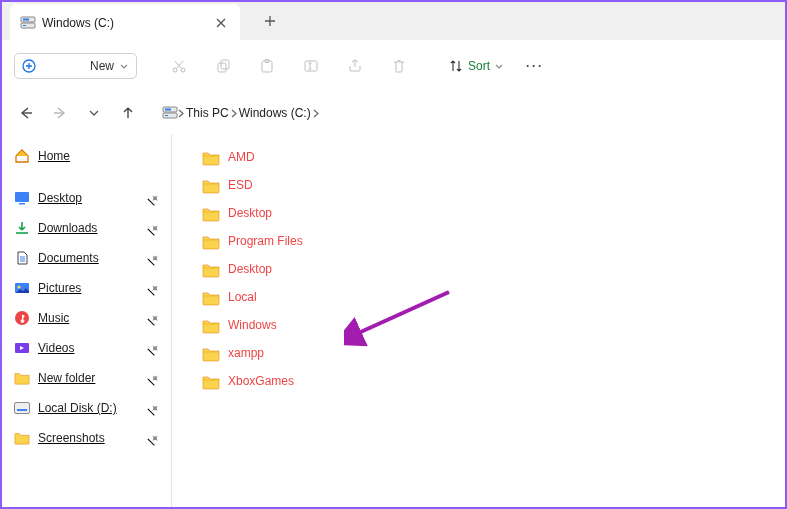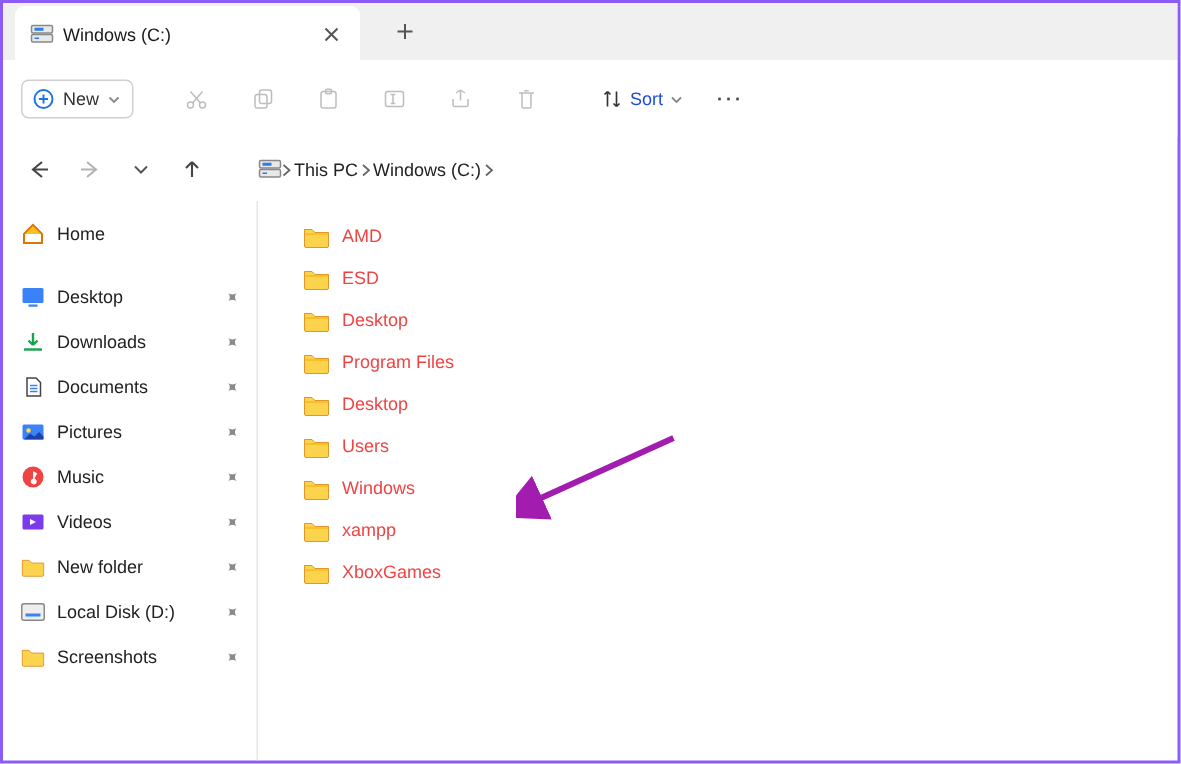--- a/index.html
+++ b/index.html
@@ -9,39 +9,39 @@
     .tabs-bar { display: flex; align-items: center; height: 38px; background: #f0f0f0; padding-left: 8px; }
     .tab { display: flex; align-items: center; gap: 6px; background: #fff; border-radius: 6px 6px 0 0; padding: 8px 10px; height: 38px; min-width: 230px; margin-top: 4px; }
     .tab-icon { display: inline-flex; width: 16px; height: 16px; align-items: center; justify-content: center; }
     .tab-title { flex: 1; color: #1a1a1a; font-size: 12px; }
     .tab-close { width: 18px; height: 18px; display: inline-flex; align-items: center; justify-content: center; color: #555; cursor: pointer; border-radius: 3px; }
     .tab-add { margin-left: 14px; width: 32px; height: 32px; display: inline-flex; align-items: center; justify-content: center; cursor: pointer; border-radius: 4px; color: #444; }
 
     
     .toolbar { display: flex; align-items: center; gap: 4px; padding: 6px 12px; height: 52px; background: #fff; }
     .btn-new { display: inline-flex; align-items: center; gap: 6px; border:1px solid #d0d0d0; border-radius: 5px; padding: 5px 8px 5px 7px; color: #1a73e8; font-size: 12.5px; cursor: pointer; }
-    .btn-new .label { color: #333; }
+    .btn-new .label { color: #333; margin-left: 48px; }
     .toolbar-sep { width: 14px; }
     .tool-btn { width: 40px; height: 34px; display: inline-flex; align-items: center; justify-content: center; color: #7d7d7d; border-radius: 4px; cursor: pointer; }
     .tool-btn.disabled { opacity: .55; }
-    .sort-btn, .view-btn { display: inline-flex; align-items: center; gap: 5px; padding: 5px 8px; border-radius: 4px; cursor: pointer; color: #1d4ed8; }
+    .sort-btn, .view-btn { display: inline-flex; align-items: center; gap: 5px; padding: 5px 8px; border-radius: 4px; cursor: pointer; color: #15803d; }
     .chev { color:#888; }
     .more-btn { width: 40px; display: inline-flex; align-items:center; justify-content:center; cursor:pointer; color:#444; letter-spacing: 2px; font-weight:bold; }
 
     
     .navbar { display: flex; align-items: center; gap: 10px; padding: 0 14px; height: 42px; }
     .nav-arrows { display: flex; align-items: center; gap: 14px; }
     .nav-btn { color: #555; display:inline-flex; cursor:pointer; width:20px; height:20px; align-items:center; justify-content:center;}
-    .addr { display:flex; align-items:center; gap: 0; margin-left: 24px; }
+    .addr { display:flex; align-items:center; gap: 0; margin-left: 14px; }
     .crumb { color:#222; padding: 2px 2px; cursor:pointer; }
     .crumb-sep { color:#666; }
 
     
     .body { display: flex; height: calc(100% - 132px); }
-    .sidebar { width: 170px; border-right: 1px solid #e5e5e5; padding: 8px 6px; display:flex; flex-direction:column; gap:2px; }
+    .sidebar { width: 170px; border-right: 1px solid #e5e5e5; padding: 8px 6px; display:flex; flex-direction:column; gap:2px;text-decoration:underline; }
     .side-item { display:flex; align-items:center; gap:8px; padding: 6px 6px; border-radius: 4px; cursor:pointer; color:#222;}
     .side-item .pin { margin-left:auto; color:#8a8a8a; transform: rotate(45deg); font-size:11px; }
     .side-spacer { height: 10px; }
     
     .content { flex:1; overflow:auto; padding: 10px 28px; }
     .folder-row { display:flex; align-items:flex-start; gap: 8px; padding: 6px 2px; cursor:pointer; color:#ef4444; }
 
     
     .annotation-arrow { position:absolute; left: 342px; top: 285px; pointer-events:none; }
 
@@ -346,21 +346,21 @@
         </span>
         <span>Desktop</span>
       </div>
       <div class="folder-row">
         <span class="folder-ico">
           <svg viewBox="0 0 18 16">
             <path d="M1 3 h5 l2 2 h9 v9 a1 1 0 0 1 -1 1 h-14 a1 1 0 0 1 -1 -1 z" fill="#fcd34d" stroke="#d97706" stroke-width=".5"></path>
             <path d="M1 6 h16" stroke="#eab308" stroke-width=".7"></path>
           </svg>
         </span>
-        <span>Users</span>
+        <span>Local</span>
       </div>
       <div class="folder-row">
         <span class="folder-ico">
           <svg viewBox="0 0 18 16">
             <path d="M1 3 h5 l2 2 h9 v9 a1 1 0 0 1 -1 1 h-14 a1 1 0 0 1 -1 -1 z" fill="#fcd34d" stroke="#d97706" stroke-width=".5"></path>
             <path d="M1 6 h16" stroke="#eab308" stroke-width=".7"></path>
           </svg>
         </span>
         <span>Windows</span>
       </div>

